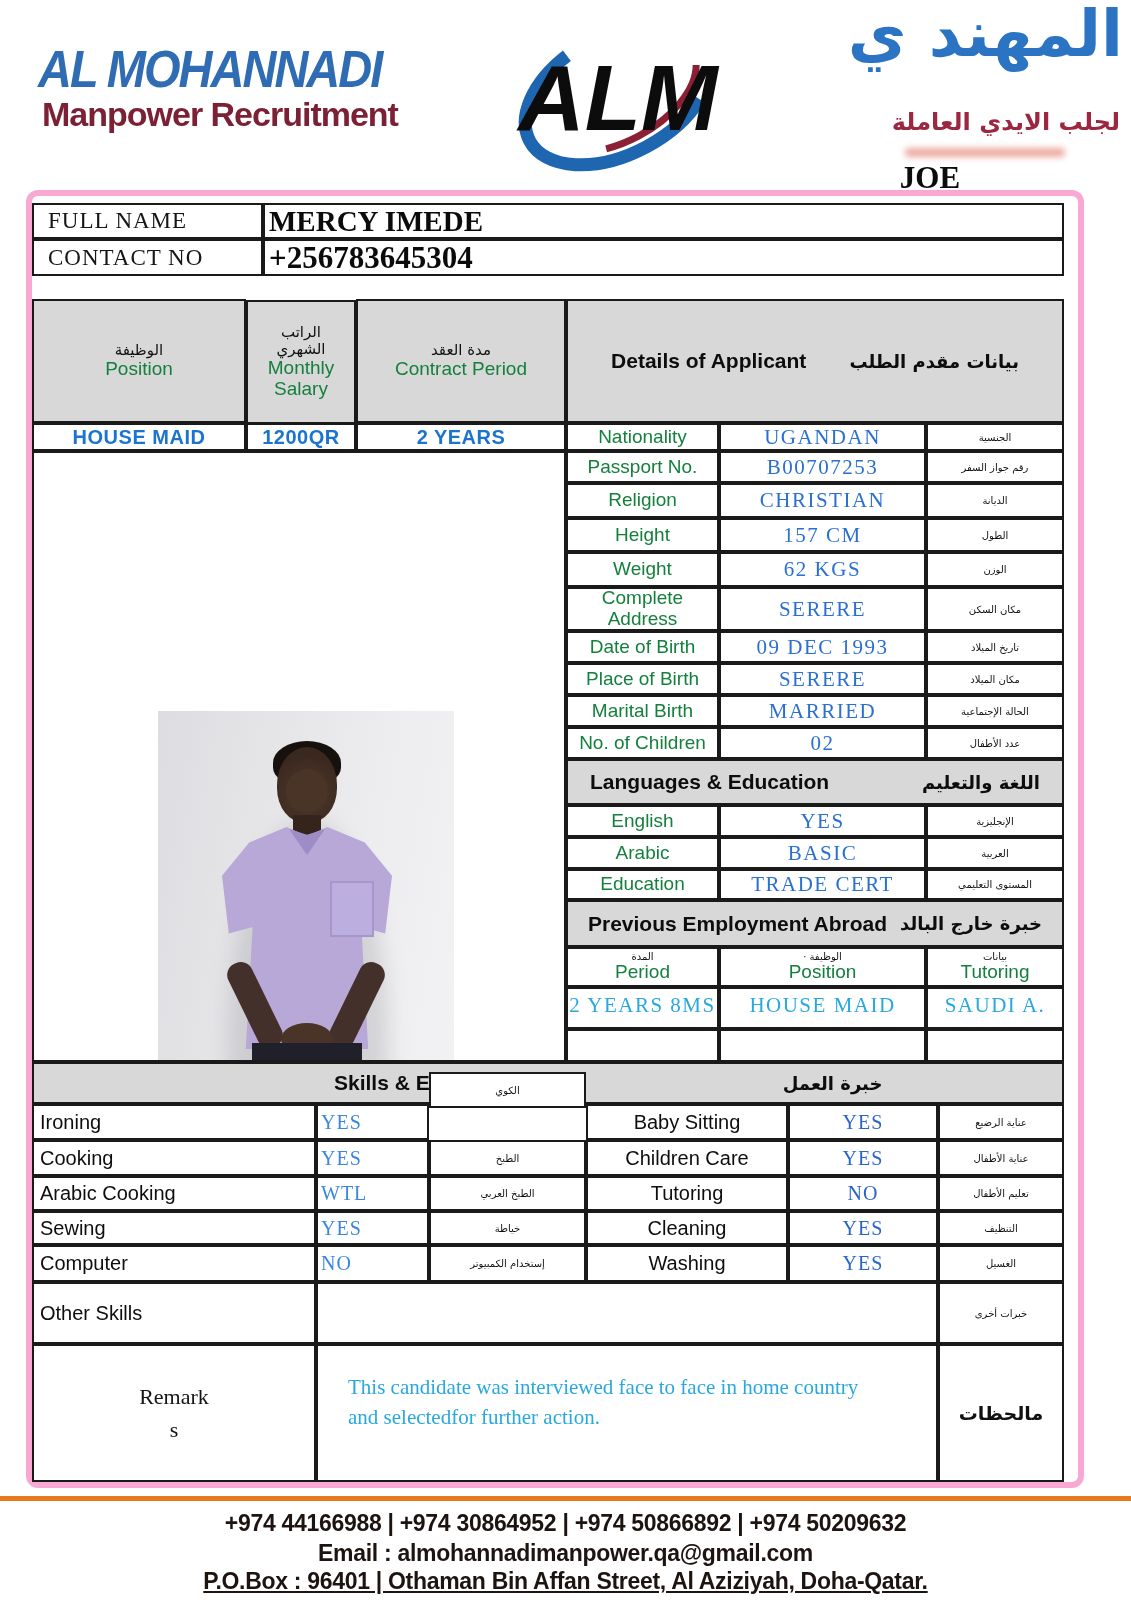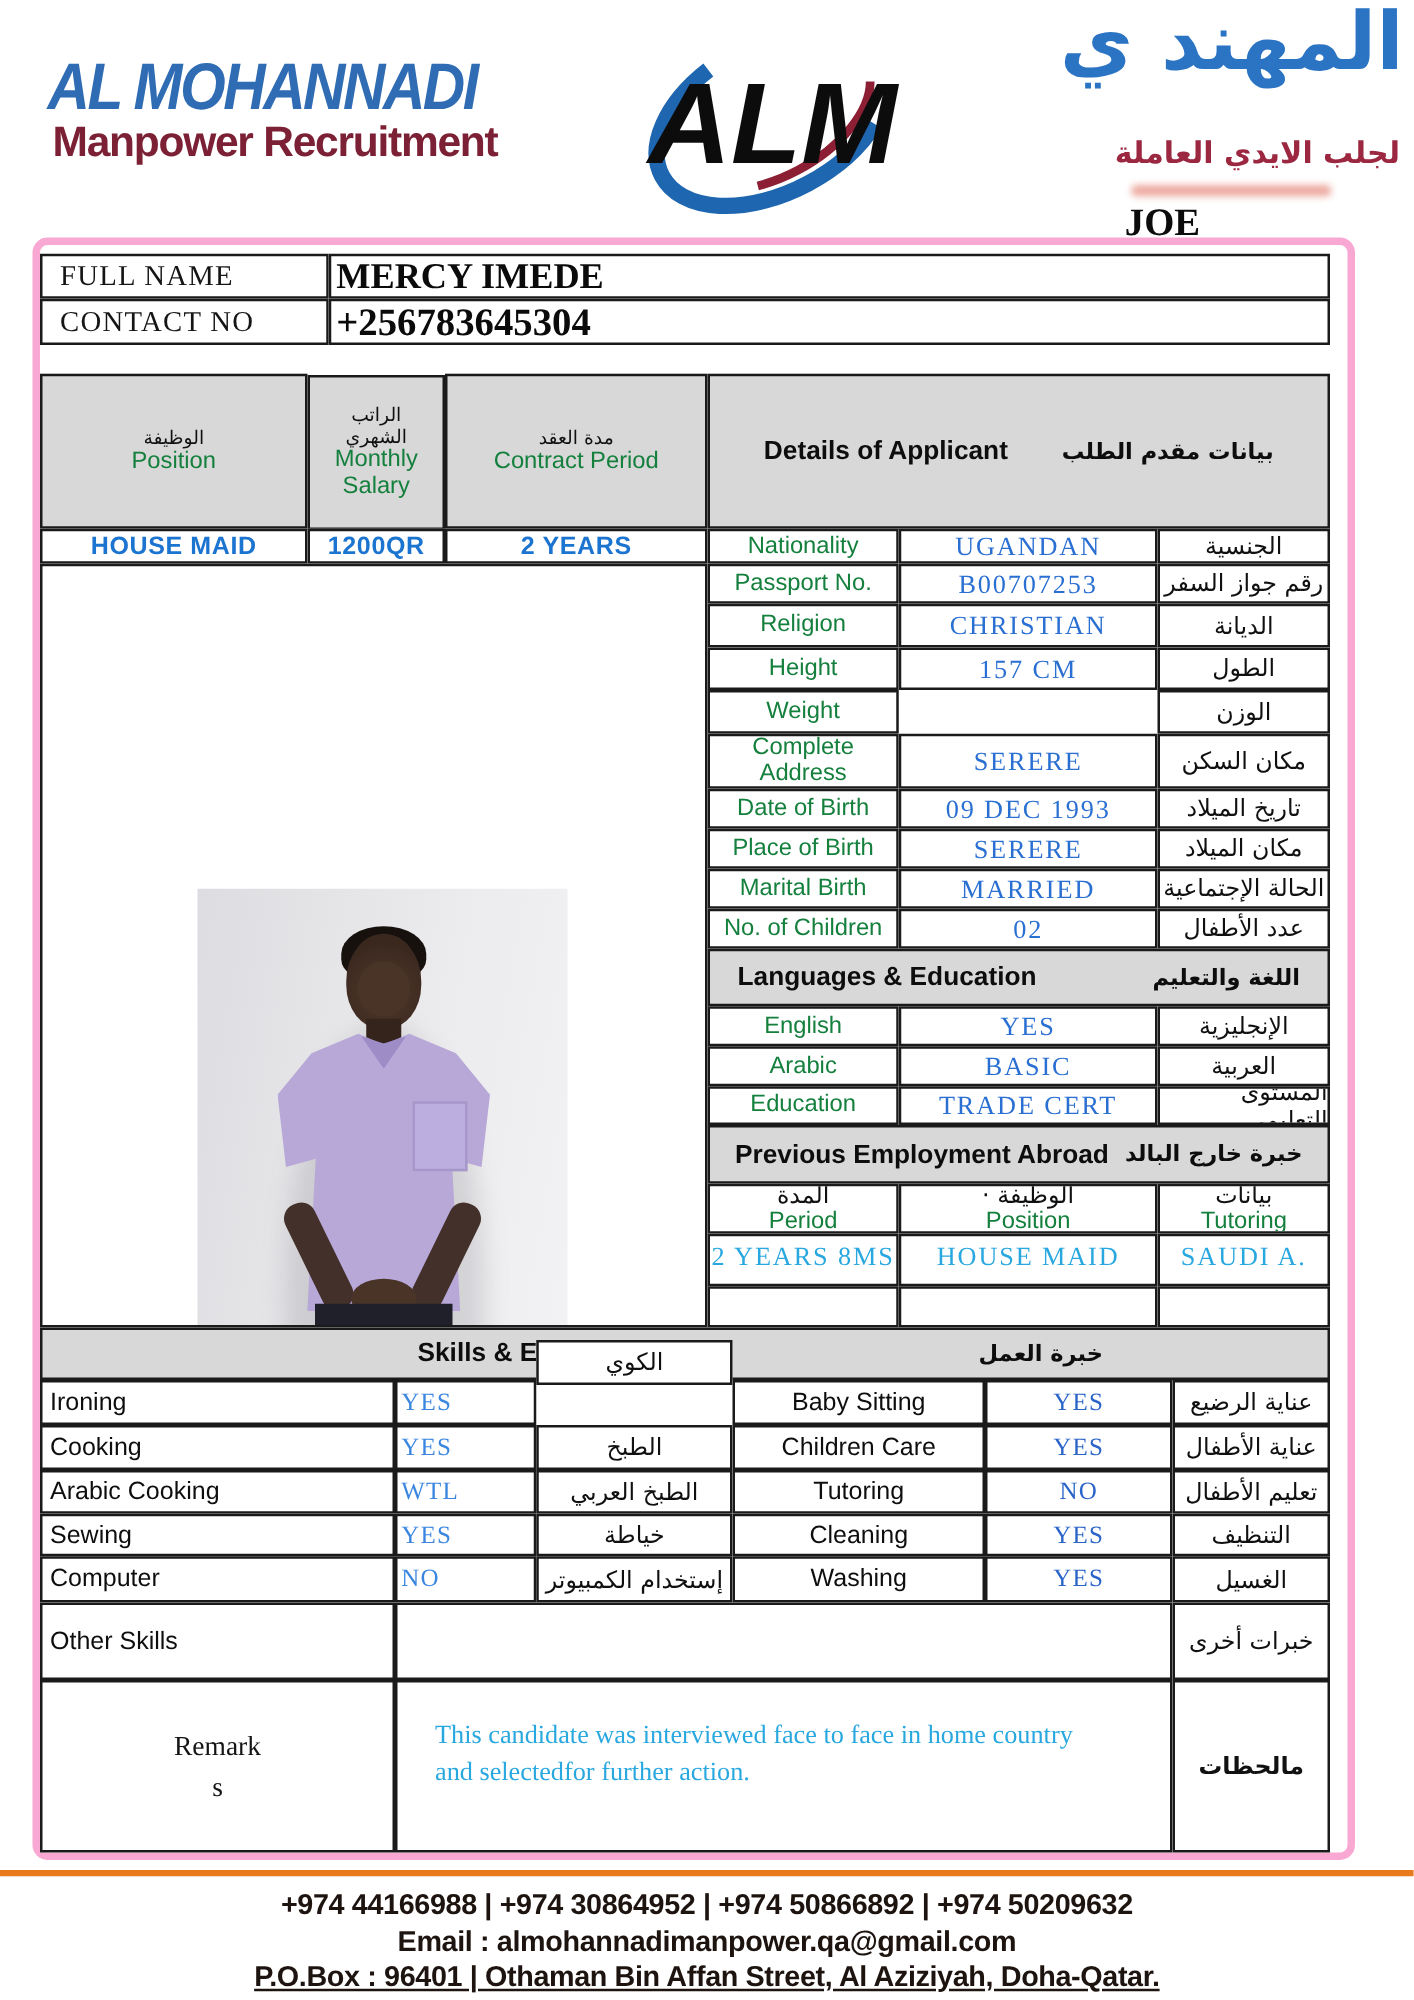--- a/index.html
+++ b/index.html
@@ -23,21 +23,21 @@
         justify-content:center;box-sizing:border-box;overflow:hidden;}
   .hdr{background:#d8d8d8;}
   .nolb{justify-content:flex-start;}
   .stack{flex-direction:column;line-height:1.12;}
   .lbl-serif{font:23px "Liberation Serif",serif;letter-spacing:1px;color:#151515;padding-left:14px;}
   .val-serif-b{font:700 29px "Liberation Serif",serif;color:#0b0b0b;padding-left:4px;}
   .d-lbl{font:19px "Liberation Sans",sans-serif;color:#15803d;text-align:center;line-height:1.1;}
   .d-val{font:21px "Liberation Serif",serif;color:#2a6fd2;letter-spacing:1.5px;}
   .cyv{color:#29a8e0 !important;}
   .arb{font-family:"DejaVu Sans",sans-serif;direction:rtl;}
-  .ar-sm{font-size:19px;color:#101010;}
+  .ar-sm{font-size:10px;color:#101010;}
   .ar-md{font-size:15px;color:#101010;}
   .sec-en{font:700 21px "Liberation Sans",sans-serif;color:#0d0d0d;}
   .sec-ar{font:700 18px "DejaVu Sans",sans-serif;direction:rtl;color:#0d0d0d;}
   .offer-val{font:700 20px "Liberation Sans",sans-serif;color:#1b74d0;letter-spacing:.5px;}
   .skill-lbl{font:20px "Liberation Sans",sans-serif;color:#0e0e0e;}
   .skill-val-l{font:20px "Liberation Serif",serif;color:#3b87e0;letter-spacing:1px;}
   .skill-val-r{font:20px "Liberation Serif",serif;color:#2a64c8;letter-spacing:1px;}
   .rmk-lbl{font:22px "Liberation Serif",serif;color:#141414;text-align:center;line-height:1.5;}
   .rmk-txt{font:21px "Liberation Serif",serif;color:#29a8e0;line-height:1.45;}
   
@@ -122,20 +122,21 @@
 
   <div class="cell d-lbl" style="left:534px;top:287px;width:153px;height:35px;">Religion</div>
   <div class="cell d-val" style="left:687px;top:287px;width:207px;height:35px;">CHRISTIAN</div>
   <div class="cell arb ar-sm" style="left:894px;top:287px;width:138px;height:35px;">الديانة</div>
 
   <div class="cell d-lbl" style="left:534px;top:322px;width:153px;height:34px;">Height</div>
   <div class="cell d-val" style="left:687px;top:322px;width:207px;height:34px;">157 CM</div>
   <div class="cell arb ar-sm" style="left:894px;top:322px;width:138px;height:34px;">الطول</div>
 
   <div class="cell d-lbl" style="left:534px;top:356px;width:153px;height:35px;">Weight</div>
+  <div class="cell d-val" style="left:687px;top:356px;width:207px;height:35px;">62 KGS</div>
   <div class="cell arb ar-sm" style="left:894px;top:356px;width:138px;height:35px;">الوزن</div>
 
   <div class="cell d-lbl" style="left:534px;top:391px;width:153px;height:44px;padding:0 18px;">Complete Address</div>
   <div class="cell d-val" style="left:687px;top:391px;width:207px;height:44px;">SERERE</div>
   <div class="cell arb ar-sm" style="left:894px;top:391px;width:138px;height:44px;">مكان السكن</div>
 
   <div class="cell d-lbl" style="left:534px;top:435px;width:153px;height:32px;">Date of Birth</div>
   <div class="cell d-val" style="left:687px;top:435px;width:207px;height:32px;">09 DEC 1993</div>
   <div class="cell arb ar-sm" style="left:894px;top:435px;width:138px;height:32px;">تاريخ الميلاد</div>
 

